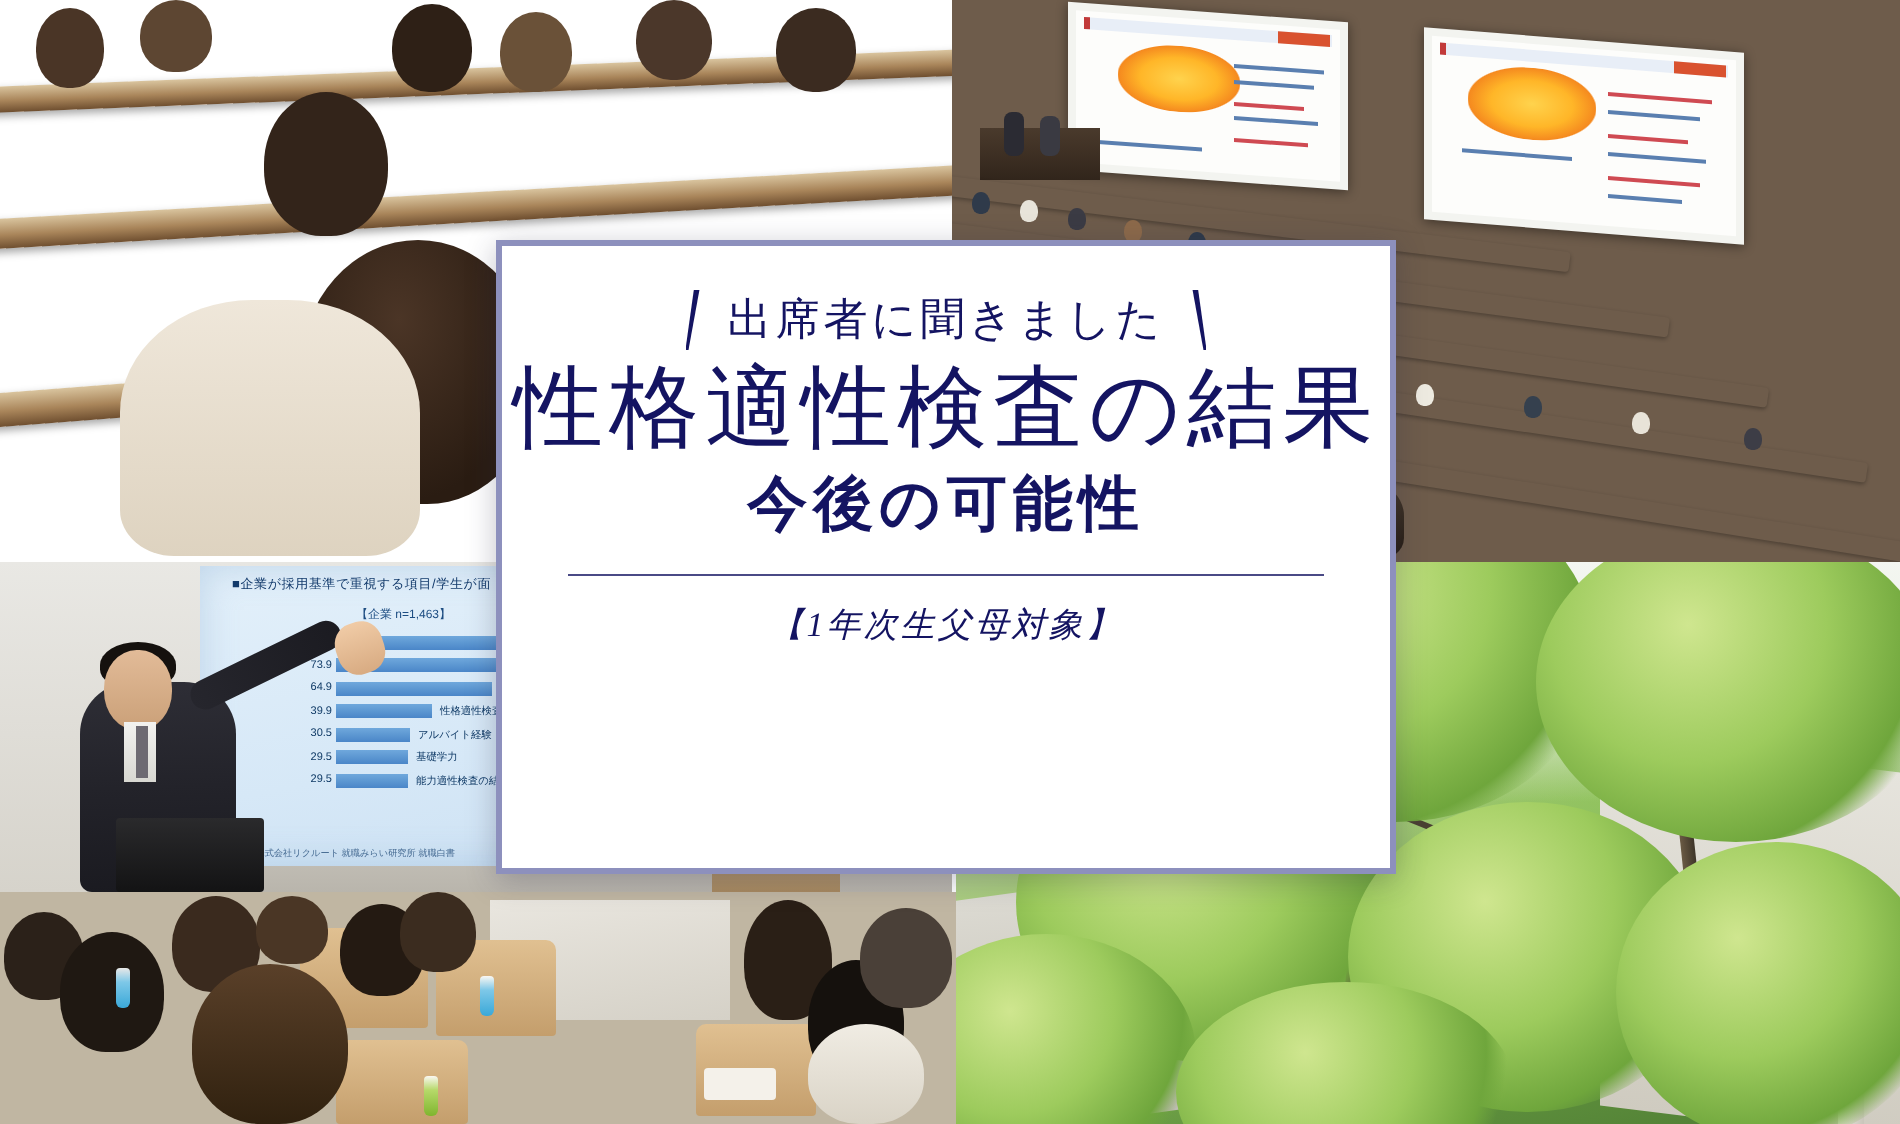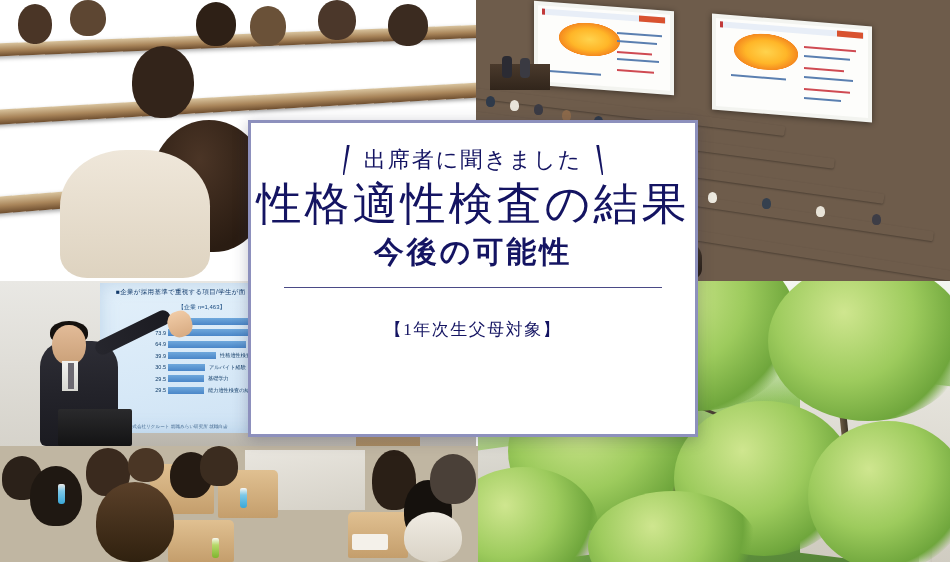--- a/index.html
+++ b/index.html
@@ -371,16 +371,16 @@
       <span>出席者に聞きました</span>
       <span class="tick-r"></span>
     </div>
 
     <div class="headline">性格適性検査の結果</div>
 
     <div class="sub-title">今後の可能性</div>
 
     <div class="rule"></div>
 
-    <div class="sub-bracket" style="margin-top:20px;">【1年次生父母対象】</div>
+    <div class="sub-bracket" style="margin-top:3px;font-style:italic;">【1年次生父母対象】</div>
   </div>
 
 </div>
 
 </body></html>

